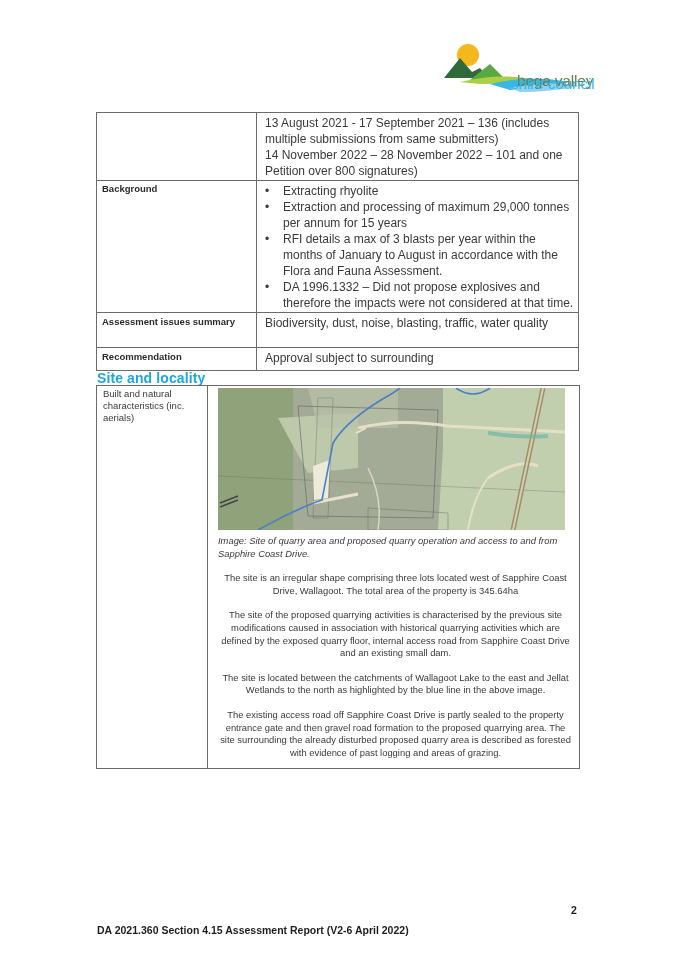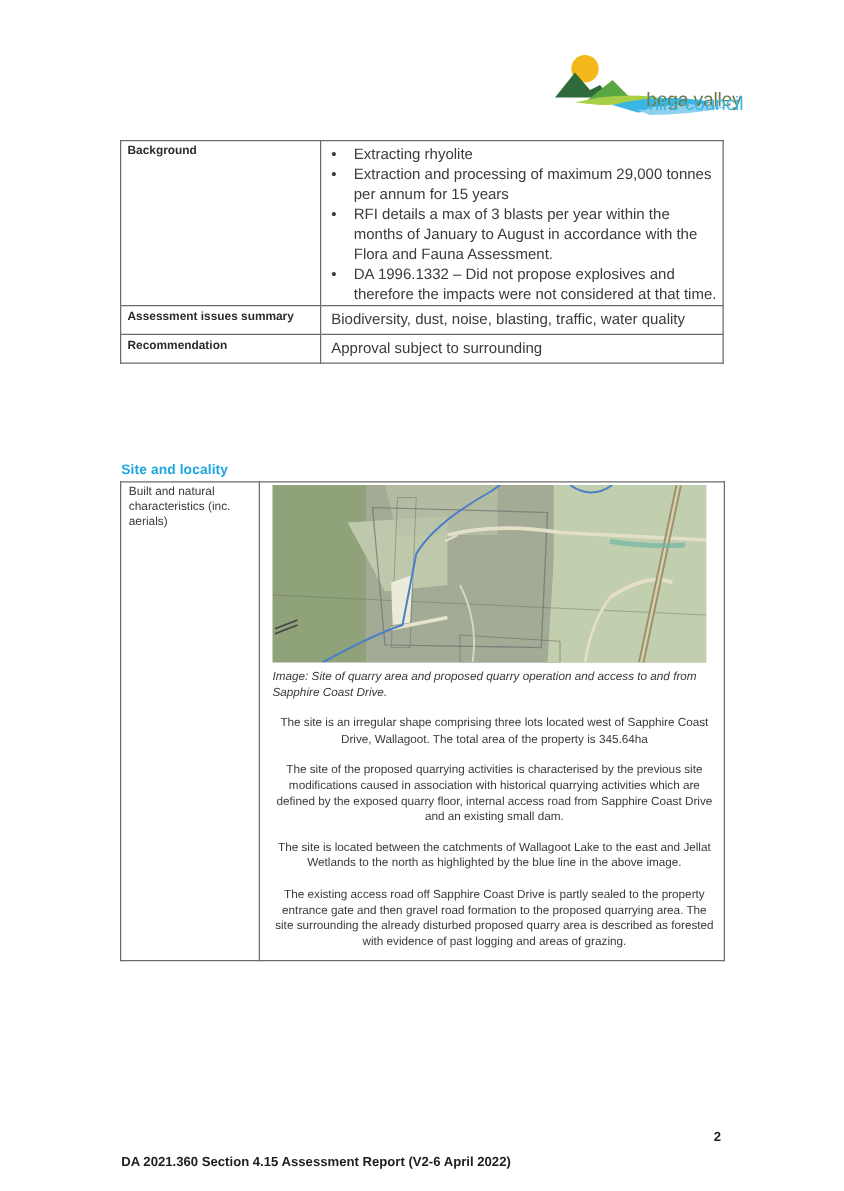--- a/index.html
+++ b/index.html
@@ -13,21 +13,21 @@
   table { border-collapse:collapse; position:absolute; }
   td { border:1.5px solid #6b6b6b; vertical-align:top; padding:0; }
 
   .t1 { left:96px; top:112px; width:483px; }
   .t1 .lab { width:150px; font-size:9.5px; font-weight:bold; color:#2b2b2b; padding:2px 4px 0 5px; }
   .t1 .val { font-size:12px; line-height:16px; color:#3a3a3a; padding:2px 4px 1px 8px; }
   .t1 ul { margin:0; padding:0 0 0 18px; list-style:none; }
   .t1 li { position:relative; }
   .t1 li .bul { position:absolute; left:-18px; top:0; }
 
-  .sec-title { position:absolute; left:97px; top:370px; font-size:11px; font-weight:bold; color:#1ea7df; letter-spacing:0.1px; }
+  .sec-title { position:absolute; left:97px; top:370px; font-size:14px; font-weight:bold; color:#1ea7df; letter-spacing:0.1px; }
 
   .t2 { left:96px; top:385px; width:484px; }
   .t2 .lab { width:100px; font-size:9.5px; line-height:12px; color:#3a3a3a; padding:2px 4px 0 6px; height:380px; }
   .t2 .val { padding:2px 6px 4px 10px; font-size:9.4px; line-height:12.6px; color:#3a3a3a; }
   .aerial { display:block; width:347px; height:142px; margin-left:0; position:relative; overflow:hidden; background:#a9b39a; }
   .caption { font-style:italic; margin-top:5px; }
   .para { margin-top:12px;text-align:center; }
 
   .footer { position:absolute; left:97px; top:924px; font-size:10.5px; font-weight:bold; color:#1e1e1e; }
   .pagenum { position:absolute; left:571px; top:904px; font-size:10.5px; font-weight:bold; color:#1e1e1e; }
@@ -43,34 +43,41 @@
     <path d="M20 44 Q60 34 96 42 Q70 46 40 46 Z" fill="#a8cf45"></path>
     <path d="M50 46 Q90 36 130 44 Q100 50 70 52 Z" fill="#39b6e3"></path>
     <path d="M70 50 Q110 42 140 48 Q110 54 80 54 Z" fill="#8fd0ef"></path>
   </svg>
   <span class="logo-text1">bega valley</span>
   <span class="logo-text2">shire council</span>
 </div>
 
 <table class="t1">
   <tbody>
+      <tr>
+    <td class="lab"></td>
+    <td class="val">
+      <div>13 August 2021 - 17 September 2021 – 136 (includes multiple submissions from same submitters)</div>
+      <div>14 November 2022 – 28 November 2022 – 101 and one Petition over 800 signatures)</div>
+    </td>
+  </tr>
   <tr>
     <td class="lab">Background</td>
     <td class="val">
       <ul>
         <li><span class="bul">•</span><span>Extracting rhyolite</span></li>
         <li><span class="bul">•</span><span>Extraction and processing of maximum 29,000 tonnes per annum for 15 years</span></li>
         <li><span class="bul">•</span><span>RFI details a max of 3 blasts per year within the months of January to August in accordance with the Flora and Fauna Assessment.</span></li>
         <li><span class="bul">•</span><span>DA 1996.1332 – Did not propose explosives and therefore the impacts were not considered at that time.</span></li>
       </ul>
     </td>
   </tr>
   <tr>
     <td class="lab" style="padding-top:3px;">Assessment issues summary</td>
-    <td class="val" style="padding-top:2px;padding-bottom:4px;">Biodiversity, dust, noise, blasting, traffic, water quality</td>
+    <td class="val" style="padding-top:2px;padding-bottom:16px;">Biodiversity, dust, noise, blasting, traffic, water quality</td>
   </tr>
   <tr>
     <td class="lab" style="padding-top:3px;margin-left:15px;">Recommendation</td>
     <td class="val" style="padding-top:2px;padding-bottom:4px;">Approval subject to surrounding</td>
   </tr>
 </tbody>
   </table>
 
 <div class="sec-title">Site and locality</div>
 

